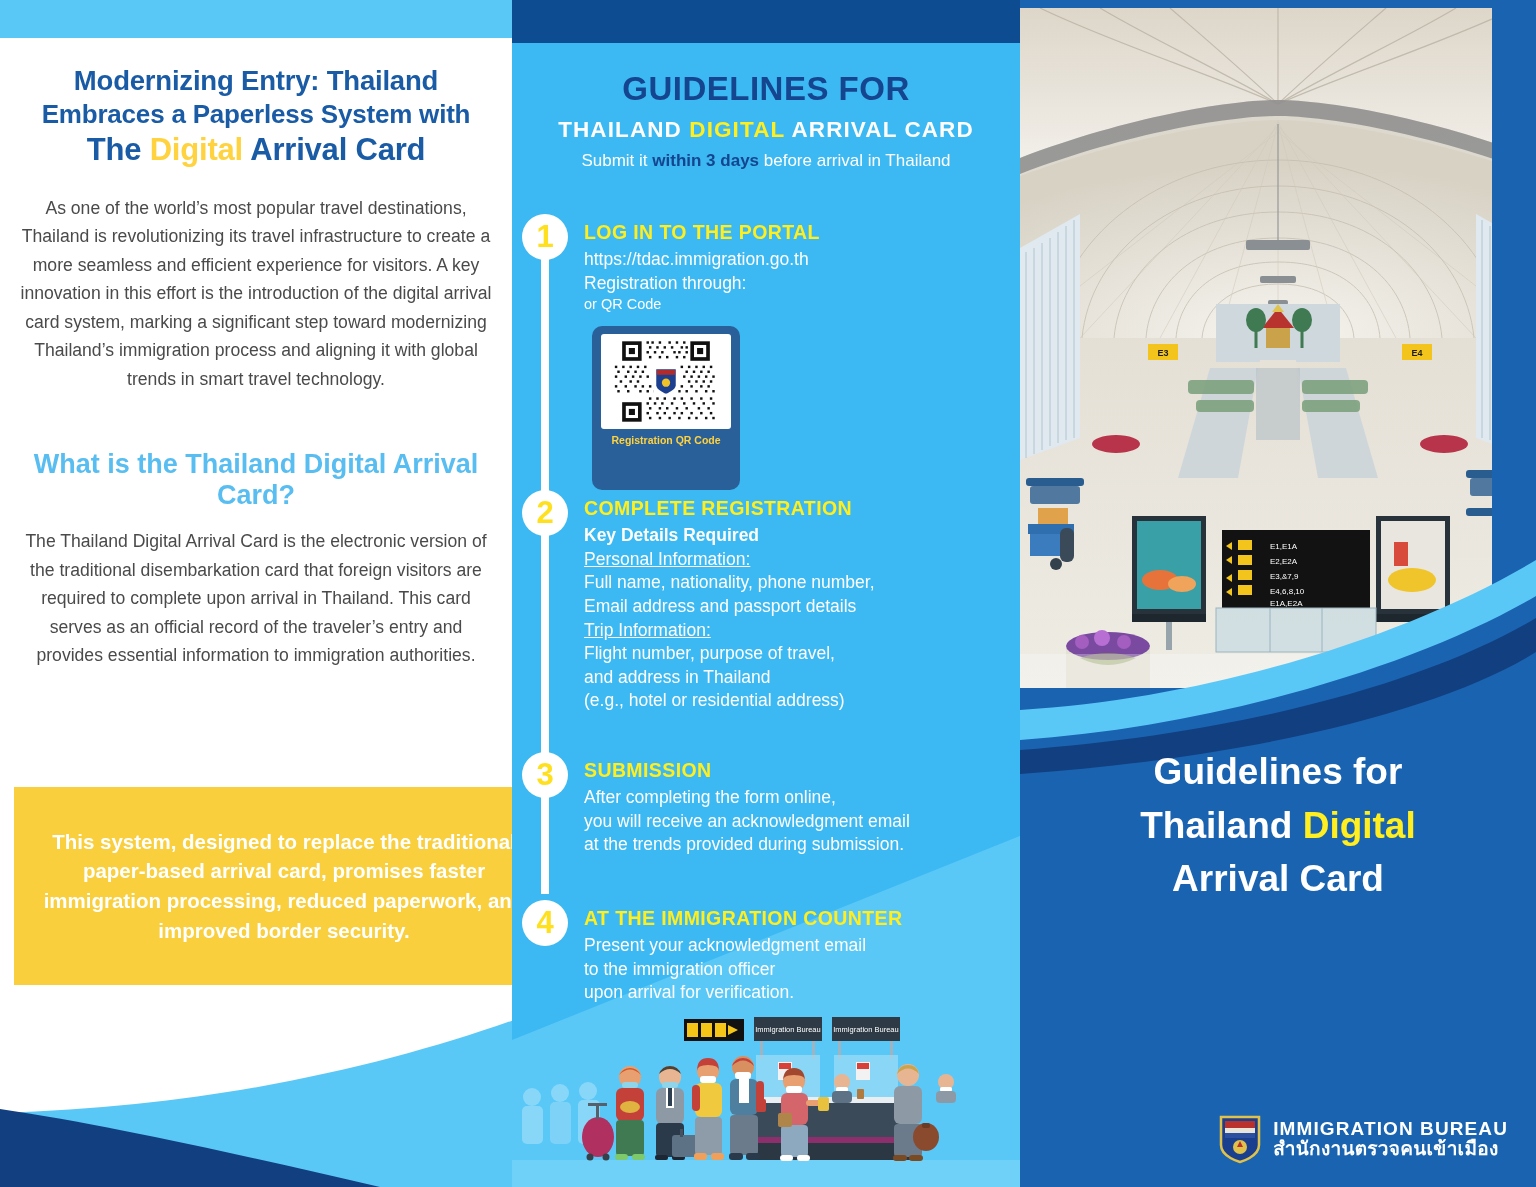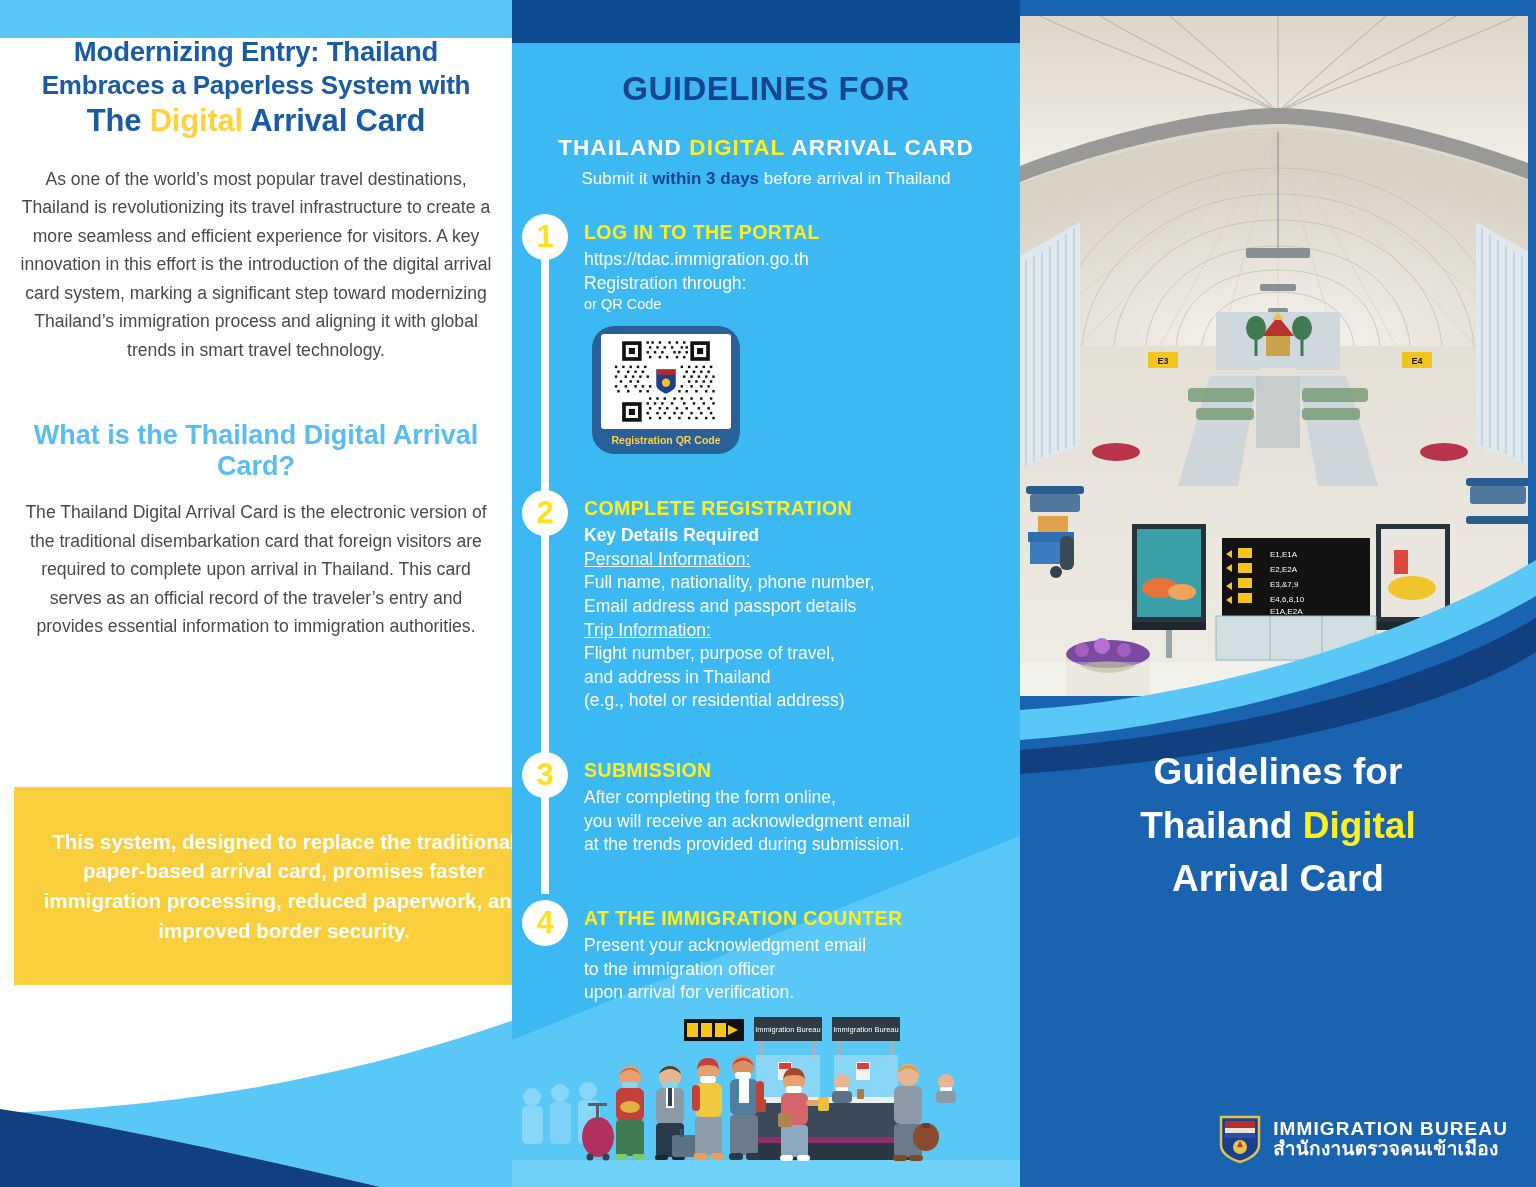--- a/index.html
+++ b/index.html
@@ -15,21 +15,21 @@
   
   .left-panel {
     position:absolute; left:0; top:0; width:512px; height:1187px;
     background:#ffffff; overflow:hidden;
   }
   .left-top-band {
     position:absolute; left:0; top:0; width:512px; height:38px;
     background:#5ac8f7;
   }
   .left-content {
-    position:absolute; left:0; top:35px; width:512px;
+    position:absolute; left:0; top:64px; width:512px;
     padding:0 14px;
   }
   .main-title {
     text-align:center;
     font-size:27.5px; font-weight:bold; line-height:1.24;
     color:#1a5ba6; letter-spacing:-0.2px;
   }
   .main-title .l1 { display:block; font-size:27.5px; }
   .main-title .l2 { display:block; font-size:26px; }
   .main-title .l3 { display:block; font-size:31px; margin-top:1px; }
@@ -80,21 +80,21 @@
   }
   .mid-diag {
     position:absolute; left:0; top:0; width:508px; height:1187px;
   }
   .mid-inner { position:absolute; left:0; top:0; width:508px; height:1187px; }
 
   .guide-head {
     position:absolute; left:0; top:70px; width:508px; text-align:center;
   }
   .guide-l1 { font-size:33px; font-weight:bold; color:#14458e; letter-spacing:0.5px; }
-  .guide-l2 { font-size:22.5px; font-weight:bold; color:#ffffff; letter-spacing:1.1px; margin-top:27px; }
+  .guide-l2 { font-size:22.5px; font-weight:bold; color:#ffffff; letter-spacing:1.1px; margin-top:9px; }
   .guide-l2 .hl { color:#ffee20; }
   .guide-l3 { font-size:17px; color:#ffffff; margin-top:8px; }
   .guide-l3 b { color:#14458e; }
 
   .steps { position:absolute; left:0; top:214px; width:508px; }
   .step { position:relative; padding-left:72px; }
   .step-badge {
     position:absolute; left:10px; top:0;
     width:46px; height:46px; border-radius:50%;
     background:#ffffff;
@@ -113,42 +113,42 @@
   .step-body .bold { font-weight:bold; }
   .step-body .uline { text-decoration:underline; }
 
   .connector {
     position:absolute; left:29px; width:8px;
     background:#ffffff; z-index:1;
   }
 
   
   .qr-card {
-    width:148px; height:128px;
-    background:#2a6099; border-radius:22px;
+    width:148px; height:164px;
+    background:#2a6099; border-radius:10px;
     margin-top:11px; margin-left:8px;
     display:flex; flex-direction:column; align-items:center;
     padding-top:8px;
     position:relative; z-index:2;
   }
   .qr-white {
     width:130px; height:95px; background:#ffffff;
     border-radius:3px; position:relative; overflow:hidden;
   }
   .qr-label { font-size:10.5px; font-weight:bold; color:#ffd23f; margin-top:5px; }
 
   .mid-illus { position:absolute; left:0; bottom:0; width:508px; height:182px; }
 
   
   .right-panel {
     position:absolute; left:1020px; top:0; width:516px; height:1187px;
     background:#1a63b0; overflow:hidden;
   }
   .photo-wrap {
-    position:absolute; left:0; top:16px; width:508px; height:680px; overflow:hidden;
+    position:absolute; left:0; top:8px; width:472px; height:680px; overflow:hidden;
   }
   .right-title {
     position:absolute; left:0; top:745px; width:516px;
     text-align:center;
     color:#ffffff; font-weight:bold; font-size:37px; line-height:1.45;
     padding:0 20px;
   }
   .right-title .hl { color:#ffee20; }
 
   .bureau-logo {

